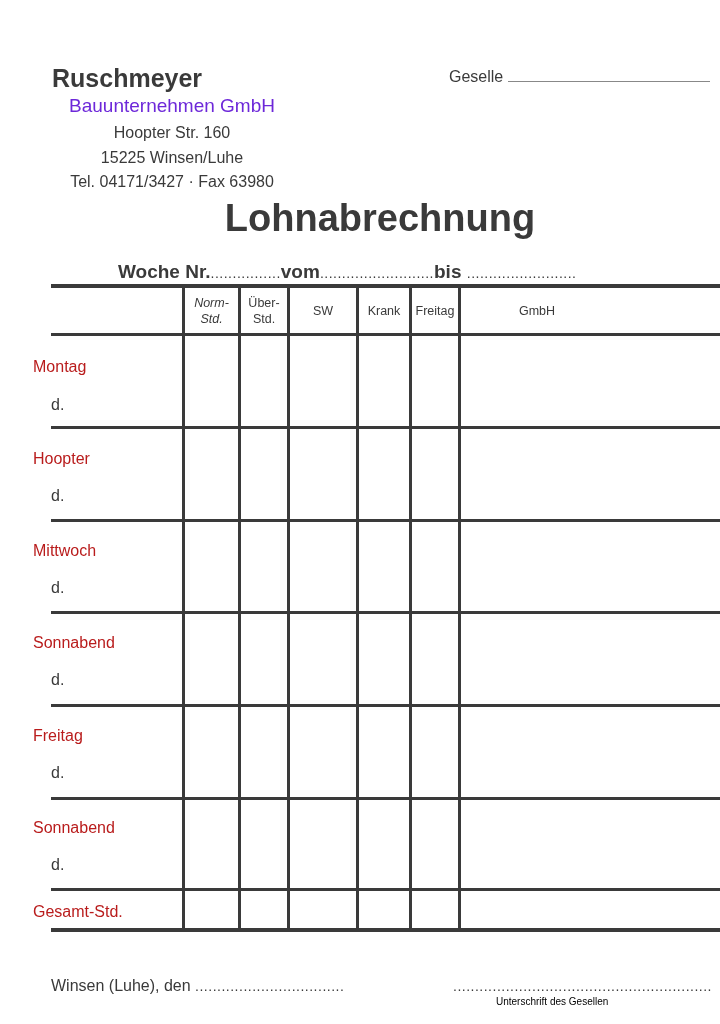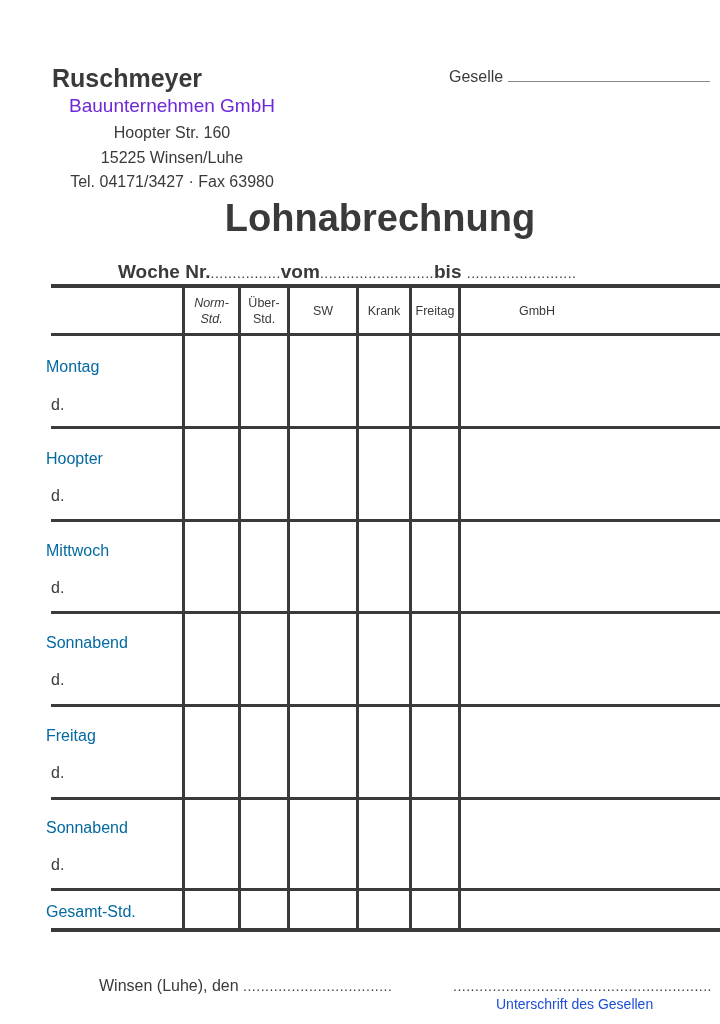--- a/index.html
+++ b/index.html
@@ -15,26 +15,26 @@
   .addr2 { top: 149px; }
   .addr3 { top: 173px; }
   .geselle { left: 449px; top: 67px; font-size: 16px; color: #3a3a3a; }
   .geselle-line { display: inline-block; width: 202px; border-bottom: 1px solid #888; margin-left: 5px; height: 14px; vertical-align: baseline; }
   .title { left: 0; width: 760px; top: 197px; text-align: center; font-size: 38px; font-weight: bold; color: #3a3a3a; }
   .week-row { left: 118px; top: 261px; font-size: 19px; font-weight: bold; color: #3a3a3a; }
   .dots { font-weight: normal; font-size: 14px; letter-spacing: 0.5px; }
   .hline { position: absolute; left: 51px; right: 0; background: #3a3a3a; }
   .vline { position: absolute; width: 2.5px; background: #3a3a3a; top: 287px; height: 643px; }
   .colhead { position: absolute; top: 295px; font-size: 12.5px; text-align: center; line-height: 16px; color: #3a3a3a; }
-  .rowlabel { position: absolute; left: 46px; font-size: 16px; color: #0369a1; }
+  .rowlabel { position: absolute; left: 33px; font-size: 16px; color: #b91c1c; }
   .rowd { position: absolute; left: 51px; font-size: 16px; color: #3a3a3a; }
-  .footer-left { left: 51px; top: 977px; font-size: 16px; color: #3a3a3a; margin-left: 48px; }
+  .footer-left { left: 51px; top: 977px; font-size: 16px; color: #3a3a3a; }
   .footer-dots { font-size: 14px; letter-spacing: 0.5px; }
   .sig-dots { left: 453px; top: 978px; font-size: 14px; letter-spacing: 0.5px; color: #3a3a3a; }
-  .sig-label { left: 496px; top: 996px; font-size: 14px; color: #1d4ed8; }
+  .sig-label { left: 496px; top: 996px; font-size: 10px; color: #000000; }
 </style>
 </head>
 <body>
 
 <div class="abs company-name">Ruschmeyer</div>
 <div class="abs company-sub">Bauunternehmen GmbH</div>
 <div class="abs company-line addr1">Hoopter Str. 160</div>
 <div class="abs company-line addr2">15225 Winsen/Luhe</div>
 <div class="abs company-line addr3">Tel. 04171/3427 · Fax 63980</div>
 

